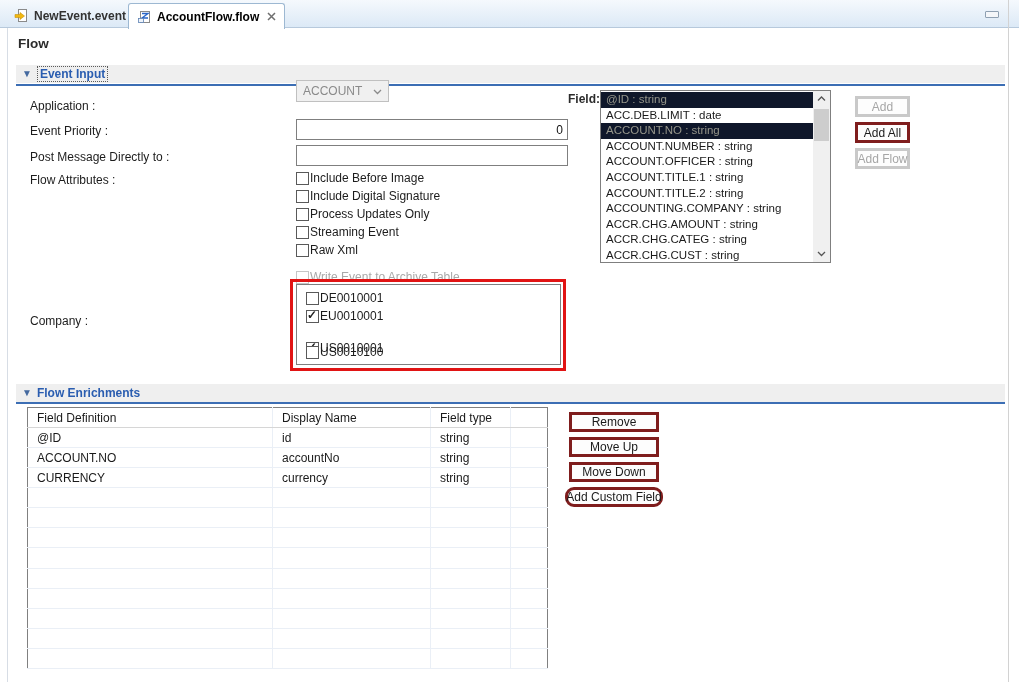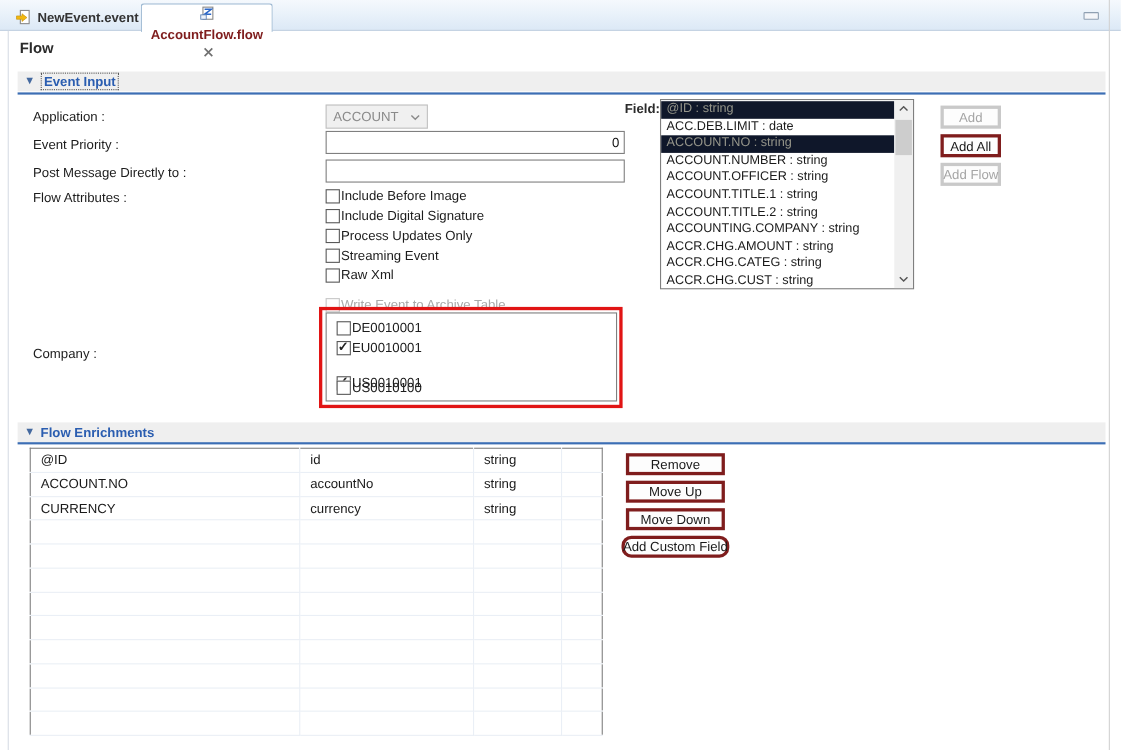--- a/index.html
+++ b/index.html
@@ -13,23 +13,23 @@
   .tabbar {
     position: absolute; left: 0; top: 0; width: 1019px; height: 28px;
     background: linear-gradient(#f5f9fd, #dce9f6);
     border-bottom: 1px solid #b7c9dc;
     font-weight: bold;
   }
   .tab { position: absolute; top: 3px; height: 25px; display: flex; align-items: center; gap: 5px; padding: 0 8px; cursor: default; }
   .tab .tlabel { white-space: nowrap; }
   .tab.inactive { left: 6px; color: #333; }
   .tab.active {
-    left: 128px; background: #fff; color: #7f1d1d;
+    left: 128px; background: #fff; color: #000000;
     border: 1px solid #9db8d2; border-bottom: none; border-radius: 3px 3px 0 0;
-    height: 26px; z-index: 2; flex-direction: column;
+    height: 26px; z-index: 2;
   }
   .ticon { display: inline-flex; width: 15px; height: 15px; }
   .closebox { display: inline-flex; margin-left: 3px; }
   .minbtn {
     position: absolute; right: 20px; top: 11px; width: 14px; height: 7px;
     background: #f4f6f9; border: 1px solid #8fa0b2; border-radius: 1px;
   }
   .edge-left  { position: absolute; left: 7px;  top: 28px; bottom: 0; width: 1px; background: #d7dde5; }
   .edge-right { position: absolute; left: 1008px; top: 0; bottom: 0; width: 1px; background: #d2d2d2; }
 
@@ -42,21 +42,21 @@
   }
   .sec-arrow { color: #44699f; font-size: 10px; line-height: 10px; }
   .sec-title { color: #2a5db0; font-weight: bold; font-size: 12px; }
   .sec-title.focused { border: 1px dotted #5a5a5a; padding: 0 2px; }
   .sec-line { position: absolute; left: 16px; right: 14px; height: 2px; background: #3c6eb4; }
 
   .flabel { position: absolute; left: 30px; white-space: nowrap; }
 
   
   .combo {
-    position: absolute; left: 296px; top: 95px; width: 93px; height: 22px;
+    position: absolute; left: 296px; top: 80px; width: 93px; height: 22px;
     background: #f0f0f0; border: 1px solid #c0c0c0; color: #8a8a8a;
     display: flex; align-items: center; justify-content: space-between; padding: 0 6px;
   }
   .tinput {
     position: absolute; left: 296px; width: 272px; height: 21px;
     border: 1px solid #7f7f7f; background: #fff; font-family: "Liberation Sans", sans-serif;
     font-size: 12px; padding: 0 4px; color: #111; outline: none;
   }
   .tinput.num { text-align: right; }
 
@@ -257,20 +257,26 @@
   <div class="sec-line" style="top:402px;"></div>
 
   <table class="etable">
     <colgroup>
         <col style="width:245px">
         <col style="width:158px">
         <col style="width:80px">
         <col style="width:37px">
       </colgroup>
     <tbody>
+        <tr class="head">
+      <td>Field Definition</td>
+      <td>Display Name</td>
+      <td>Field type</td>
+      <td></td>
+    </tr>
     <tr>
       <td>@ID</td>
       <td>id</td>
       <td>string</td>
       <td></td>
     </tr>
     <tr>
       <td>ACCOUNT.NO</td>
       <td>accountNo</td>
       <td>string</td>

